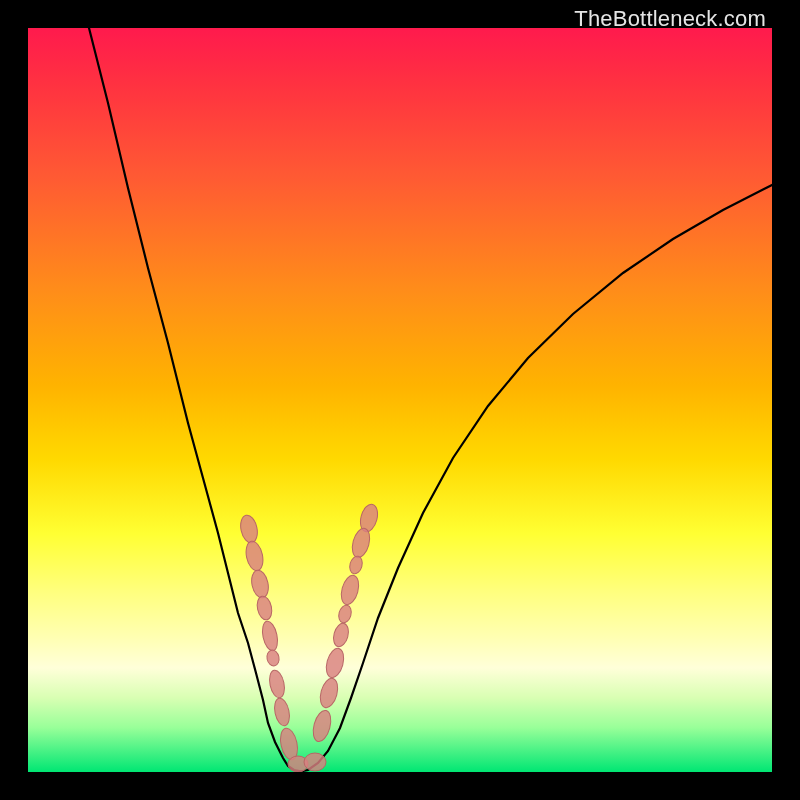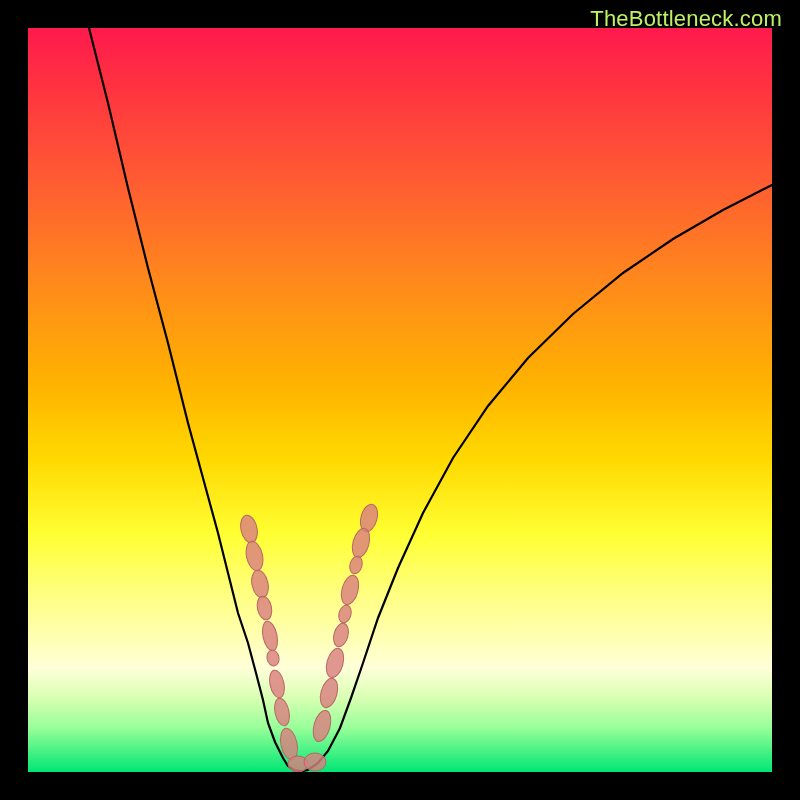--- a/index.html
+++ b/index.html
@@ -27,24 +27,24 @@
       #ffff80 76%,
       #ffffb3 82%,
       #ffffd9 86%,
       #d9ffb3 90%,
       #99ff99 94%,
       #00e673 100%);
   }
   .watermark {
     position: absolute;
     top: 6px;
-    right: 18px;
+    right: 34px;
     font-family: Arial, Helvetica, sans-serif;
     font-size: 22px;
-    color: #bef264;
+    color: #e5e5e5;
     font-weight: 500;
     letter-spacing: 0.2px;
   }
   .curve-svg {
     position: absolute;
     left: 28px;
     top: 28px;
     width: 744px;
     height: 744px;
   }

